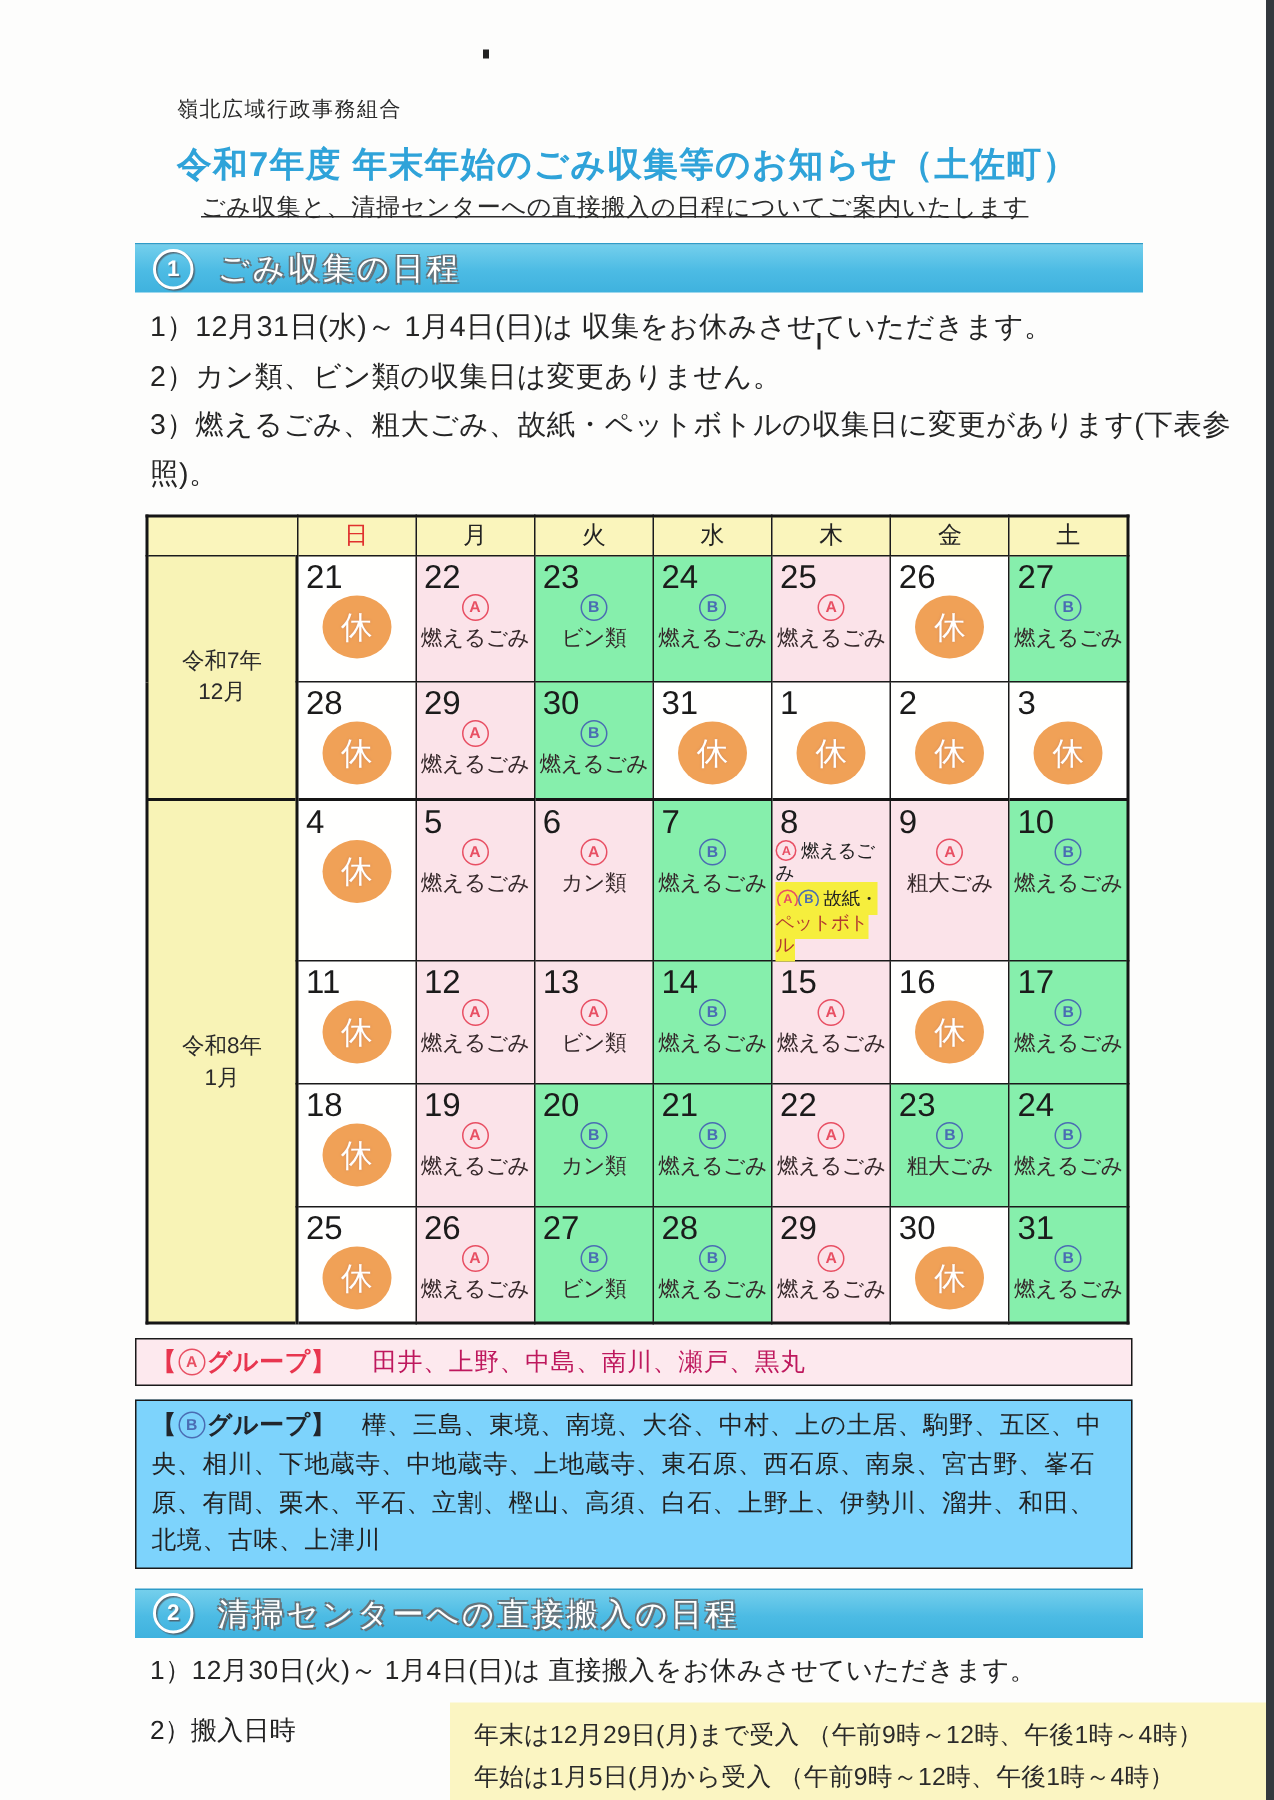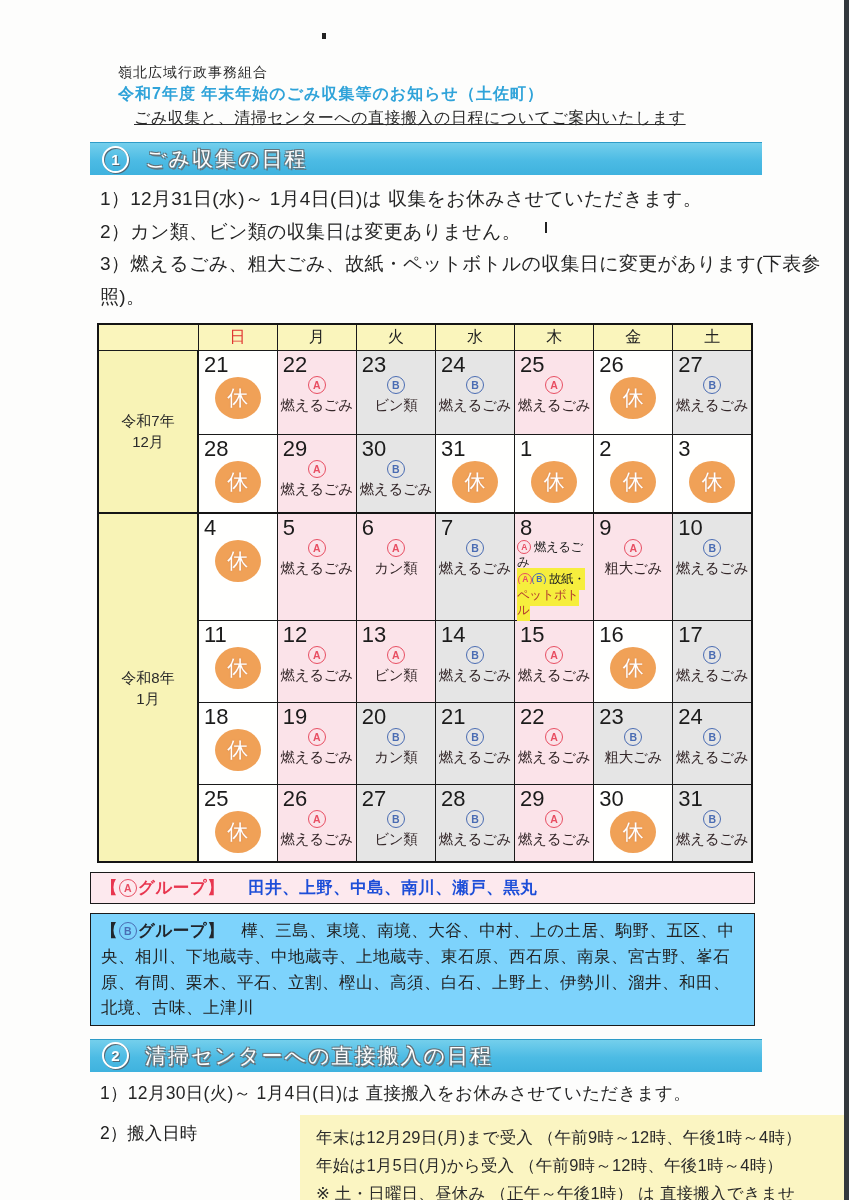--- a/index.html
+++ b/index.html
@@ -4,21 +4,21 @@
 <style>
   html,body{margin:0;padding:0;}
   body{width:849px;height:1200px;background:#fdfdfc;position:relative;overflow:hidden;
        font-family:"Liberation Sans","DejaVu Sans",sans-serif;color:#222;}
   .edge-strip{position:absolute;right:0;top:0;width:5px;height:1200px;background:#33383d;}
   .speck{position:absolute;background:#222;}
   .page{position:absolute;left:0;top:0;width:844px;padding-top:64px;}
 
   .hdr{margin-left:118px;}
   .org{font-size:14px;color:#2b2b2b;letter-spacing:1px;}
-  .title{font-size:16px;color:#2fa3d9;font-weight:bold;letter-spacing:1px;margin-top:2px;}
+  .title{font-size:23px;color:#2fa3d9;font-weight:bold;letter-spacing:1px;margin-top:12px;}
   .subtitle{font-size:16px;color:#2b2b2b;margin:3px 0 0 16px;letter-spacing:.5px;text-decoration:underline;}
 
   .secbar{width:672px;height:33px;margin:13px 0 0 90px;display:flex;align-items:center;gap:16px;
           padding-left:12px;box-sizing:border-box;
           background:linear-gradient(180deg,#74cfec 0%,#4cbbe4 55%,#3fb2de 100%);
           border-top:1px solid #2e9cc8;}
   .barnum{display:inline-flex;align-items:center;justify-content:center;flex:0 0 auto;
           width:23px;height:23px;border:2px solid #fff;border-radius:50%;
           font-size:15px;font-weight:bold;color:#fff;
           filter:drop-shadow(1.3px 1.3px 0 rgba(80,90,100,.85));}
@@ -32,21 +32,21 @@
   .cal th,.cal td{border:1.5px solid #1a1a1a;padding:1px 2px;vertical-align:top;box-sizing:border-box;}
   .cal thead th{height:27px;background:#faf5bc;font-size:16px;font-weight:normal;
                 vertical-align:middle;color:#222;}
   .cal thead th.sun{color:#e0312e;}
   .cal thead th.corner{background:#faf5bc;}
   td.mc{background:#f8f3b6;text-align:center;vertical-align:middle;font-size:15px;
         color:#2a2a2a;line-height:1.4;border-right:2px solid #151515;}
   tr.sect-top td{border-top:2.5px solid #151515;}
   td.cell-white{background:#fffffe;}
   td.cell-pink{background:#fbe3e9;}
-  td.cell-cyan{background:#e5e5e5;}
+  td.cell-cyan{background:#86efac;}
   .dn{font-size:22px;line-height:1.05;color:#1b1b1b;padding:1px 0 0 3px;}
   .rest{width:46px;height:42px;border-radius:50%;background:#f0a157;color:#fff;
         font-size:21px;display:flex;align-items:center;justify-content:center;
         margin:1px auto 0;text-shadow:0 0 2px #cf8a60;}
   .brow{text-align:center;margin-top:0;line-height:1;}
   .cb{display:inline-flex;align-items:center;justify-content:center;width:16px;height:16px;
       border:1.6px solid currentColor;border-radius:50%;font-size:10.5px;font-weight:bold;
       line-height:1;vertical-align:middle;background:transparent;}
   .cb-a{color:#e84f63;} .cb-b{color:#4a6cb3;}
   .cb.sm{width:12px;height:12px;font-size:8.5px;border-width:1.3px;}
@@ -58,21 +58,21 @@
   .hl-red{color:#b23b30;}
 
   .gbox{width:643px;margin:9px 0 0 90px;border:1.6px solid #1a1a1a;box-sizing:content-box;
         padding:4px 10px;font-size:16.5px;letter-spacing:.5px;}
   .gbox-a{background:#fde9ee;}
   .gbox-b{background:#7dd3fc;margin-top:9px;line-height:1.55;}
   .glabel{font-weight:bold;white-space:nowrap;}
   .glabel .cb{margin:0 1px 2px 1px;}
   .ga{color:#e8364f;}
   .gb{color:#21262c;}
-  .gmem-a{margin-left:24px;color:#1d4ed8;font-weight:bold;}
+  .gmem-a{margin-left:24px;color:#be185d;}
   .gmem-b{color:#222;}
 
   .s2items{margin:9px 0 0 100px;font-size:17.5px;color:#252525;letter-spacing:.3px;}
   .s2row{display:flex;margin:10px 0 0 100px;}
   .s2label{font-size:17.5px;flex:0 0 135px;padding-top:6px;}
   .ybox{background:#fbf5c2;padding:8px 16px;font-size:16.5px;line-height:1.7;
         color:#2a2a2a;margin-left:65px;letter-spacing:.2px;}
 </style>
 </head>
 <body>

